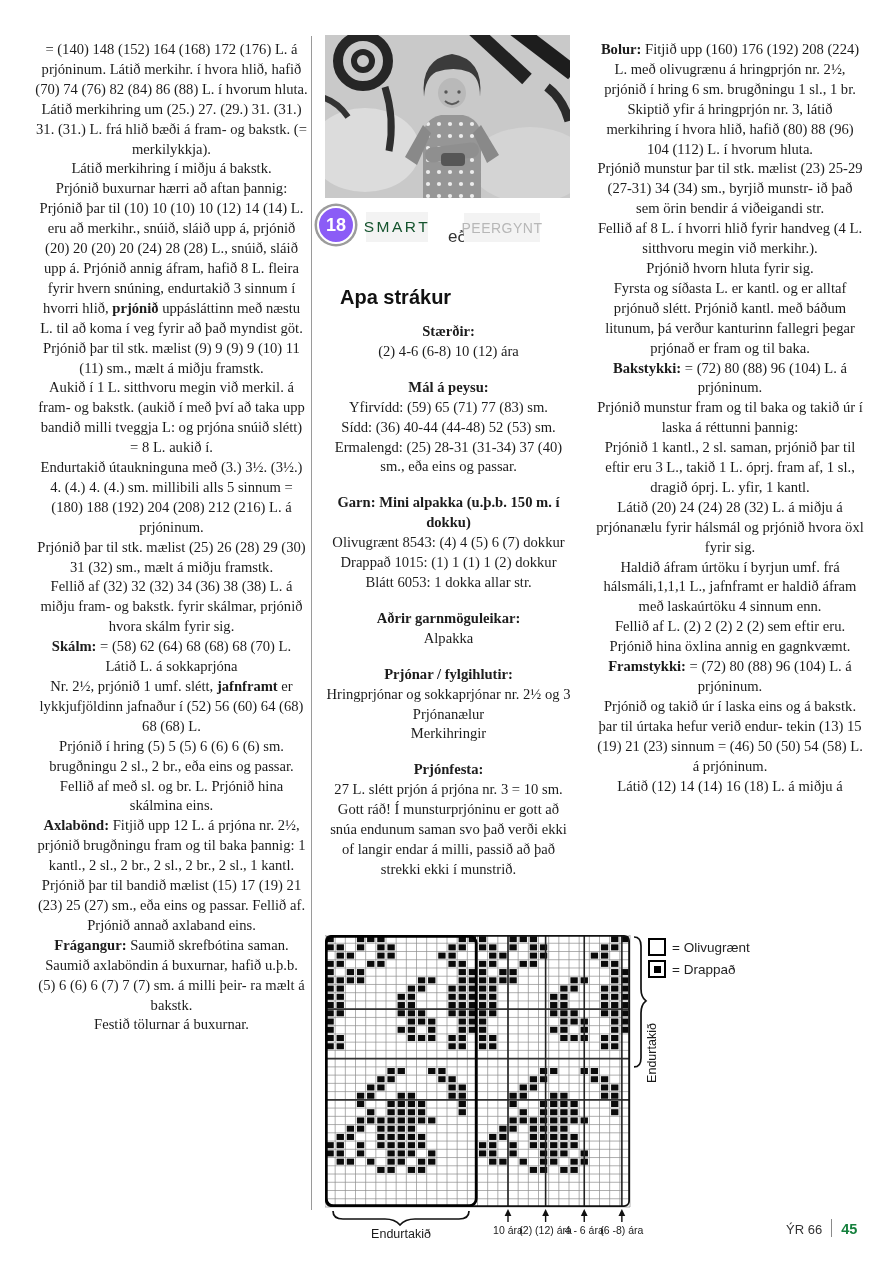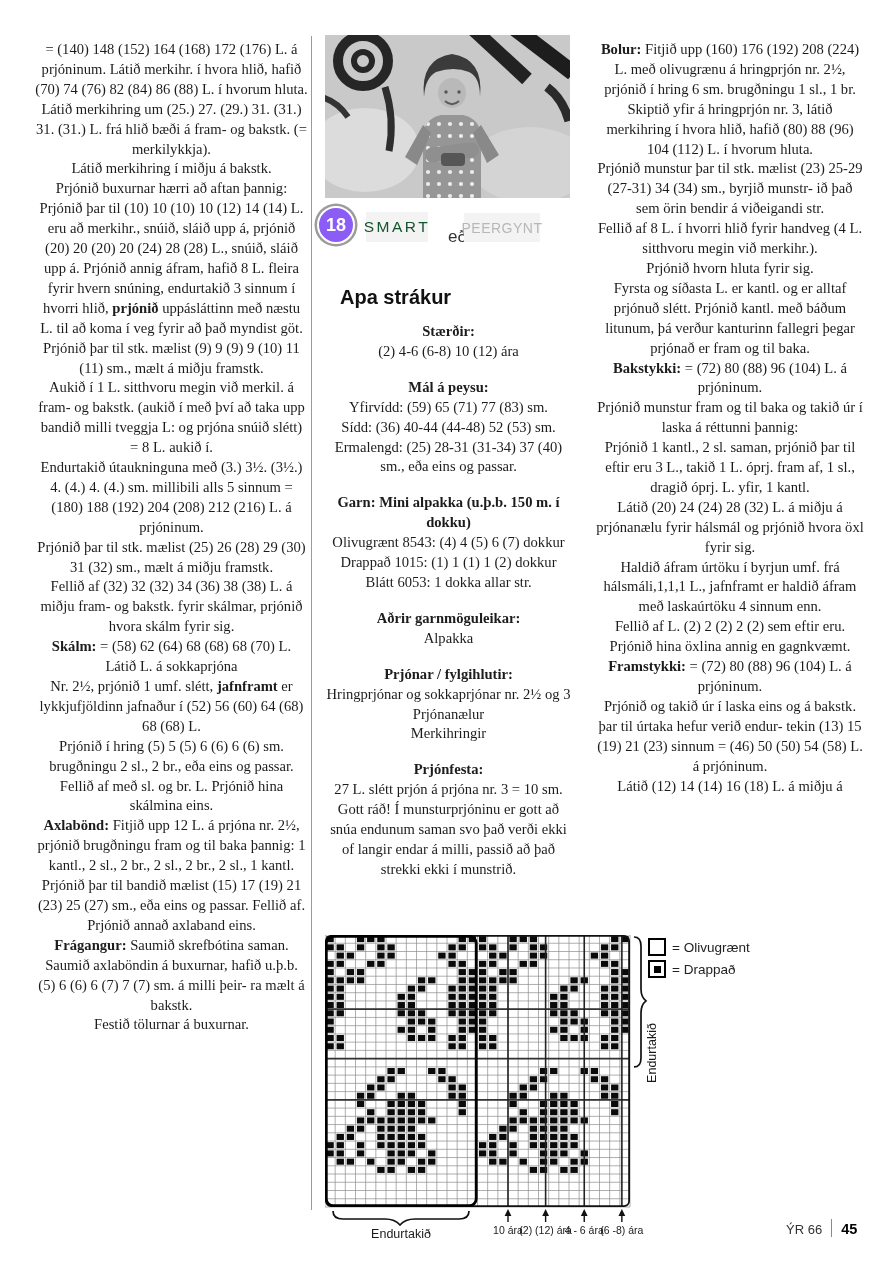--- a/index.html
+++ b/index.html
@@ -44,21 +44,21 @@
   }
   .legend-row{display:flex;align-items:center;height:22px;}
   .lgbox{width:14px;height:14px;border:2.2px solid #000;background:#fff;margin-right:6px;
     display:flex;align-items:center;justify-content:center;}
   .lgbox .inner{width:7px;height:7px;background:#000;display:block;}
   .footer{
     position:absolute;left:786px;top:1219px;display:flex;align-items:flex-end;
     font-family:"Liberation Sans",sans-serif;font-size:13px;color:#333;
   }
   .fdiv{width:1px;height:18px;background:#8a8a8a;margin:0 9px;}
-  .fpage{font-weight:bold;font-size:14.5px;color:#000000;}
+  .fpage{font-weight:bold;font-size:14.5px;color:#15803d;}
 </style>
 </head>
 <body>
 
 <div class="page">
 
   <div class="vrule"></div>
 
   <div class="col" id="col-left">
       <p><span>= (140) 148 (152) 164 (168) 172 (176) L. á prjóninum. Látið merkihr. í hvora hlið, hafið (70) 74 (76) 82 (84) 86 (88) L. í hvorum hluta. Látið merkihring um (25.) 27. (29.) 31. (31.) 31. (31.) L. frá hlið bæði á fram- og bakstk. (= merkilykkja).</span></p>

